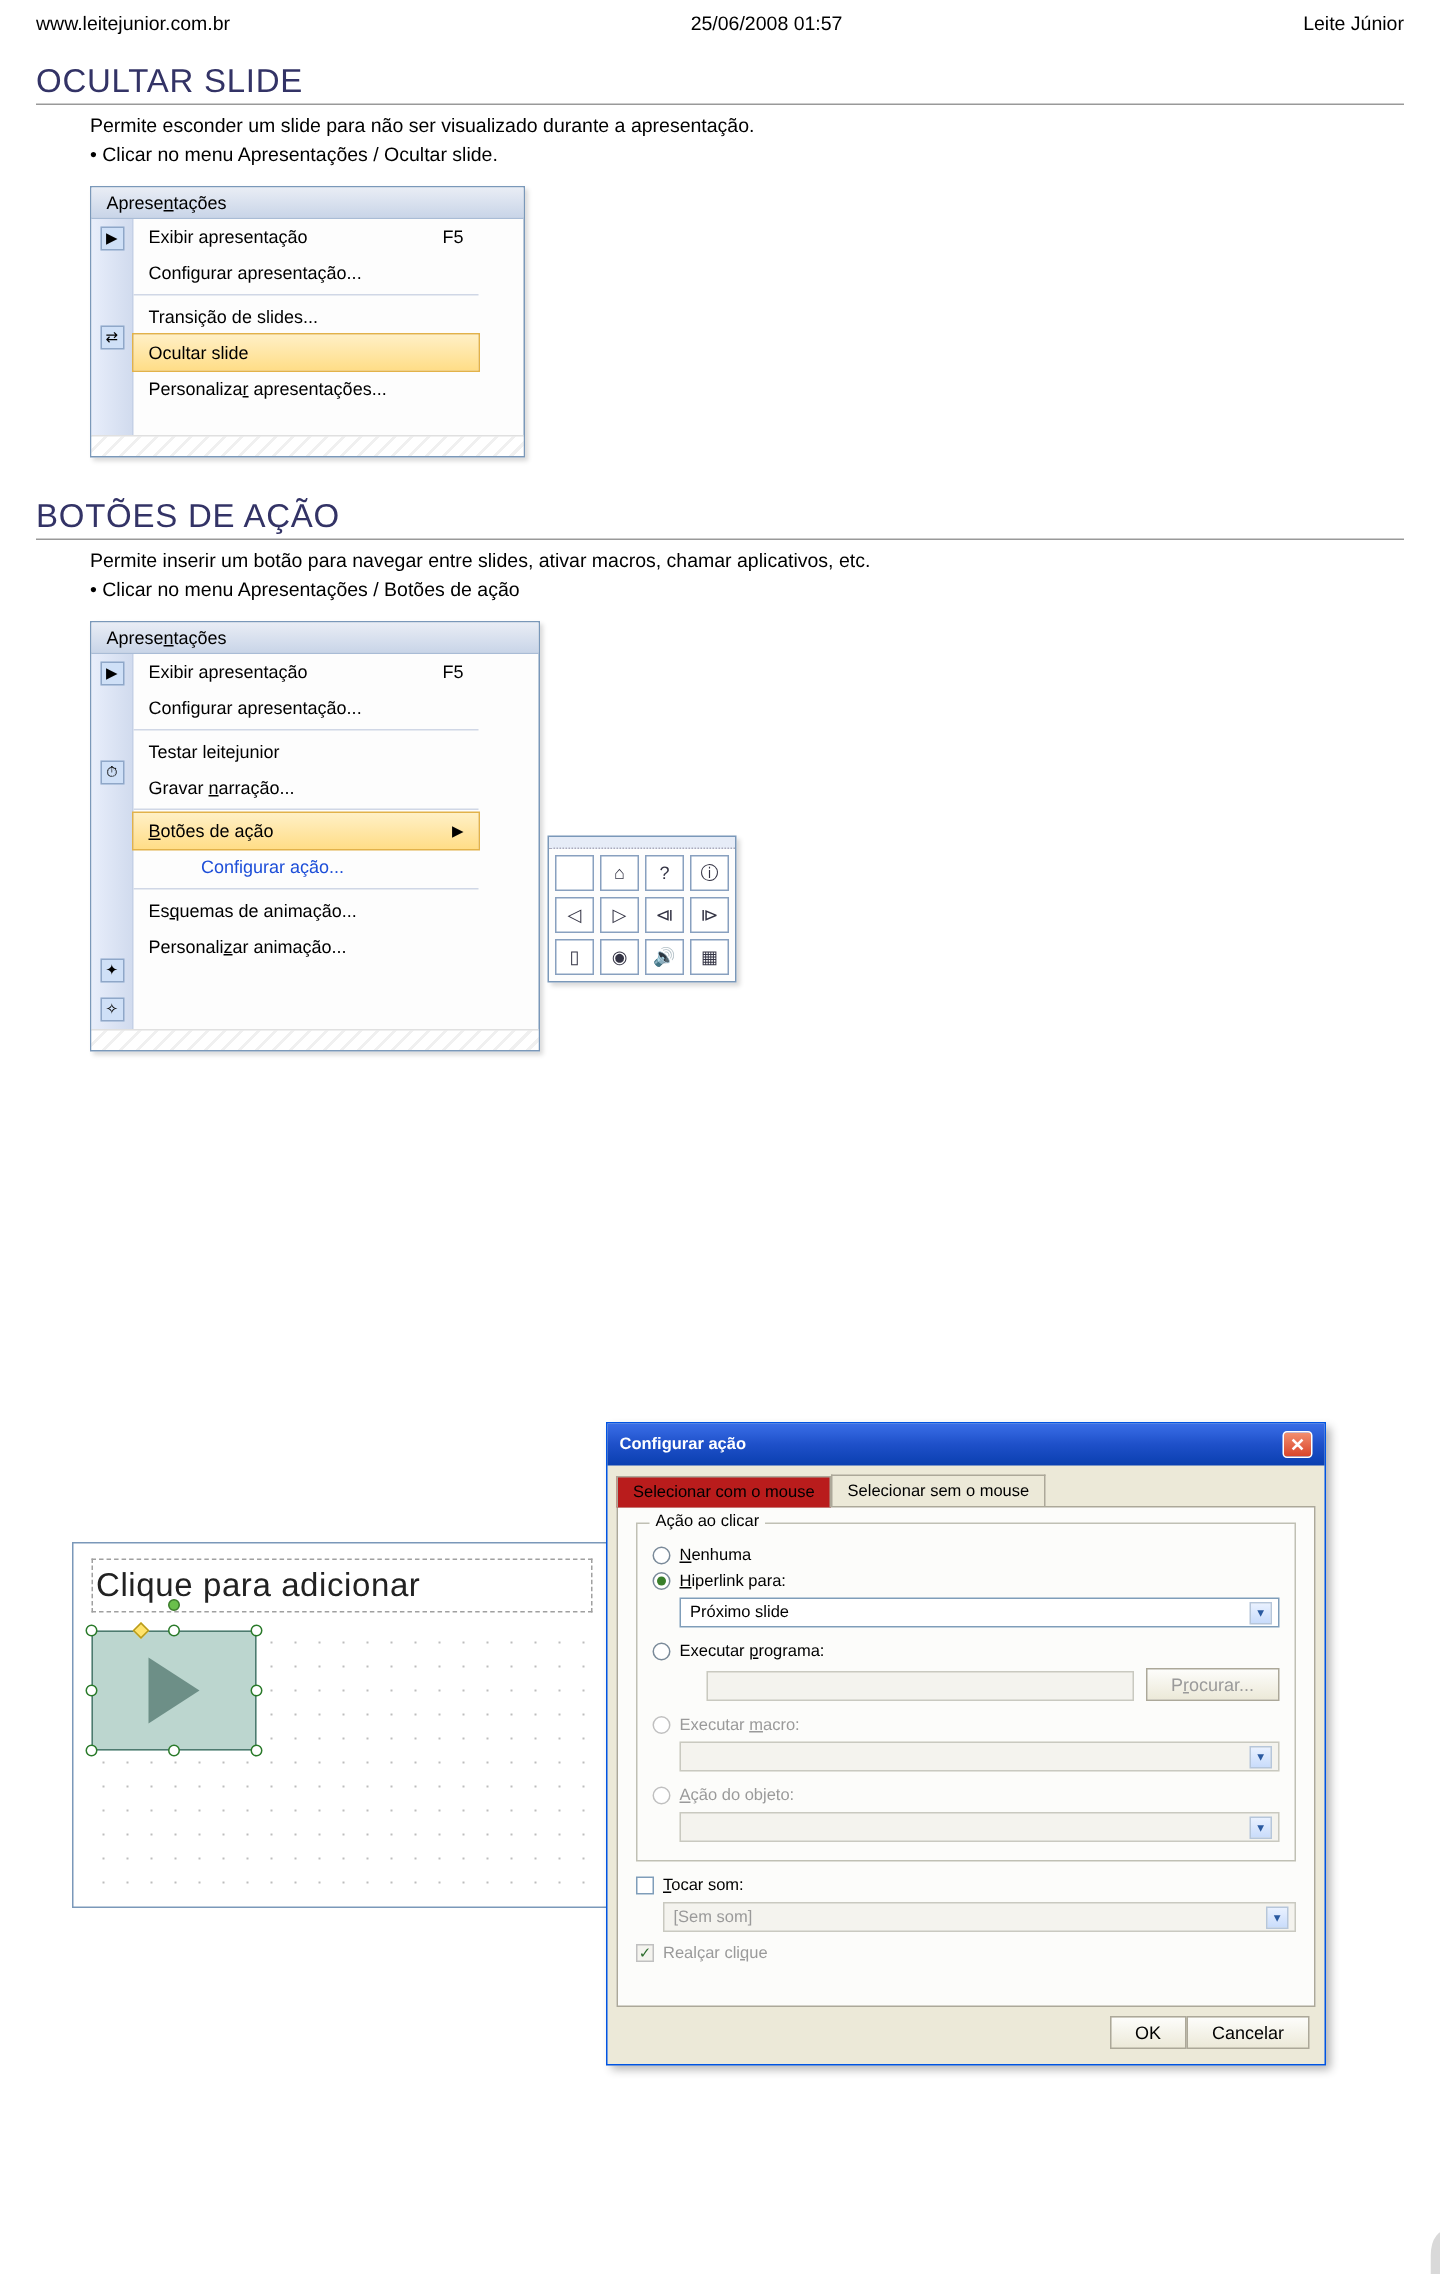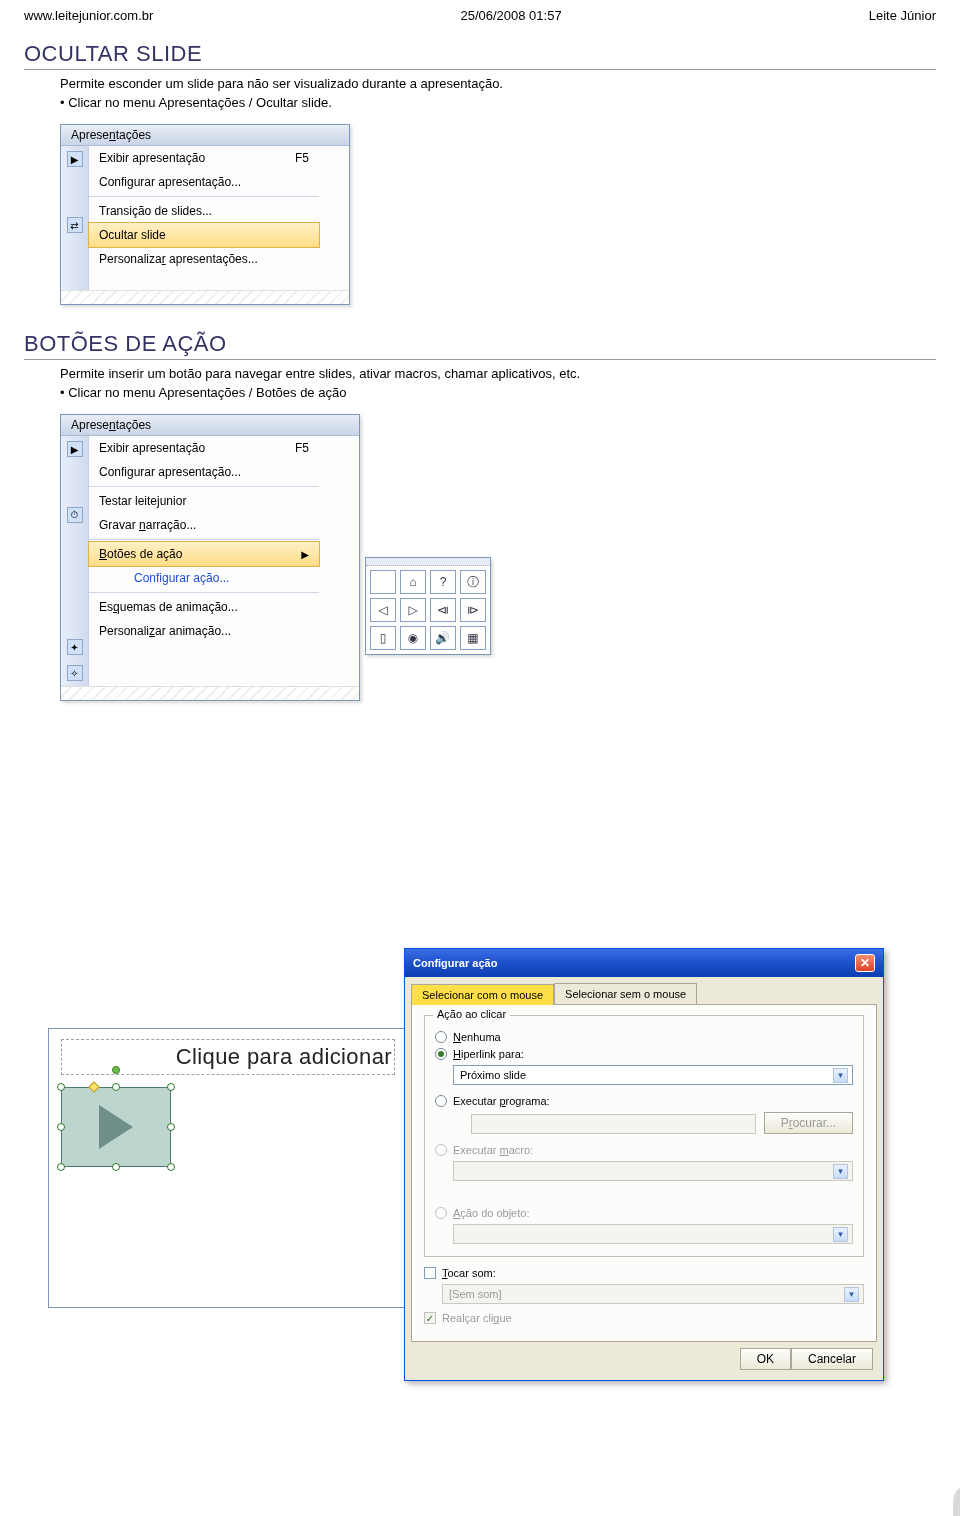--- a/index.html
+++ b/index.html
@@ -123,22 +123,22 @@
     padding:5px 8px;
     font-weight:bold;
     display:flex;justify-content:space-between;align-items:center;
   }
   .dlg-close {
     width:20px;height:18px;background:linear-gradient(#f28f6f,#d9442a);
     border:1px solid #fff;border-radius:3px;color:#fff;display:flex;align-items:center;justify-content:center;font-weight:bold;font-size:12px;
   }
   .tabs { display:flex; padding:6px 6px 0 6px; gap:0;}
   .tab { padding:4px 10px; border:1px solid #aca899; background:#ece9d8; border-bottom:none; font-size:11px;}
-  .tab.active { background:#fde047; position:relative; top:1px;}
-  .tabpanel { border:1px solid #aca899; background:#fcfcfa; margin:0 6px 6px 6px; padding:10px 12px 12px 12px;}
+  .tab.active { background:#b91c1c; position:relative; top:1px;}
+  .tabpanel { border:1px solid #aca899; background:#fcfcfa; margin:0 6px 6px 6px; padding:10px 12px 24px 12px;}
   .group { border:1px solid #c0c0b4; padding:10px 10px 12px 10px; margin-bottom:10px; position:relative;}
   .group-title{ position:absolute; top:-8px; left:8px; background:#fcfcfa; padding:0 4px; font-size:11px;}
   .radio-row { display:flex; align-items:center; margin:5px 0; gap:6px;}
   .radio { width:12px;height:12px;border:1px solid #7a8a99;border-radius:50%;display:inline-flex;align-items:center;justify-content:center;background:#fff;}
   .radio.sel::after{content:"";width:6px;height:6px;background:#3a7f2b;border-radius:50%;}
   .radio.dis{border-color:#c0c0c0;}
   .dcombo {
     margin-left:18px; margin-top:2px;
     border:1px solid #7f9db9; background:#fff; height:20px; display:flex;align-items:center;justify-content:space-between;padding:0 4px 0 6px; color:#000;
   }
@@ -311,21 +311,21 @@
             <div class="ab">▯</div>
             <div class="ab">◉</div>
             <div class="ab">🔊</div>
             <div class="ab">▦</div>
           </div>
         </div>
       </div>
     </div>
 
     
-    <div class="slide-editor" style="height:280px;text-align:right;">
+    <div class="slide-editor" style="height:244px;">
       <div class="ph-title">Clique para adicionar </div>
       <div class="dotgrid"></div>
       <div class="shape-wrap">
         <div class="action-shape">
           <div class="play-tri"></div>
           <div class="handle h-tl"></div>
           <div class="handle h-tm"></div>
           <div class="handle h-tr"></div>
           <div class="handle h-ml"></div>
           <div class="handle h-mr"></div>
@@ -379,21 +379,21 @@
 
           <div class="radio-row" style="margin-top:10px;">
             <span class="radio dis"></span>
             <span style="color:#9a9a9a">Executar <u>m</u>acro:</span>
           </div>
           <div class="dcombo disabled">
               <span></span>
               <span class="dd">▾</span>
             </div>
 
-          <div class="radio-row" style="margin-top:26px;">
+          <div class="radio-row" style="margin-top:10px;">
             <span class="radio dis"></span>
             <span style="color:#9a9a9a"><u>A</u>ção do objeto:</span>
           </div>
           <div class="dcombo disabled">
               <span></span>
               <span class="dd">▾</span>
             </div>
         </div>
 
         <div class="radio-row">

